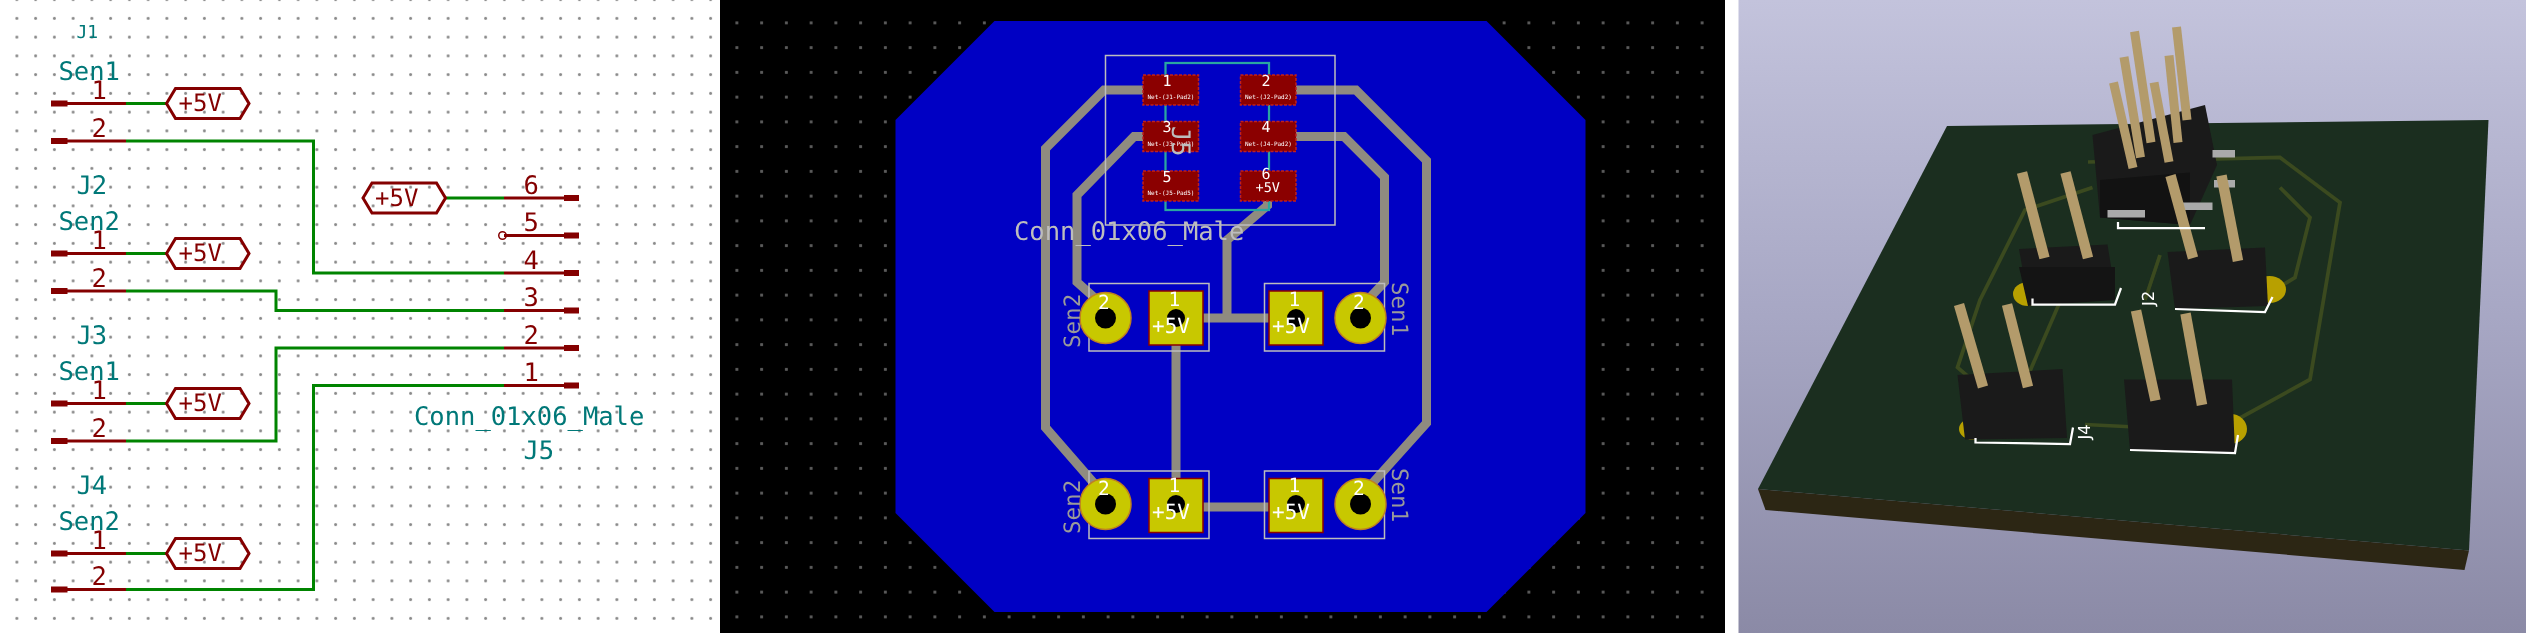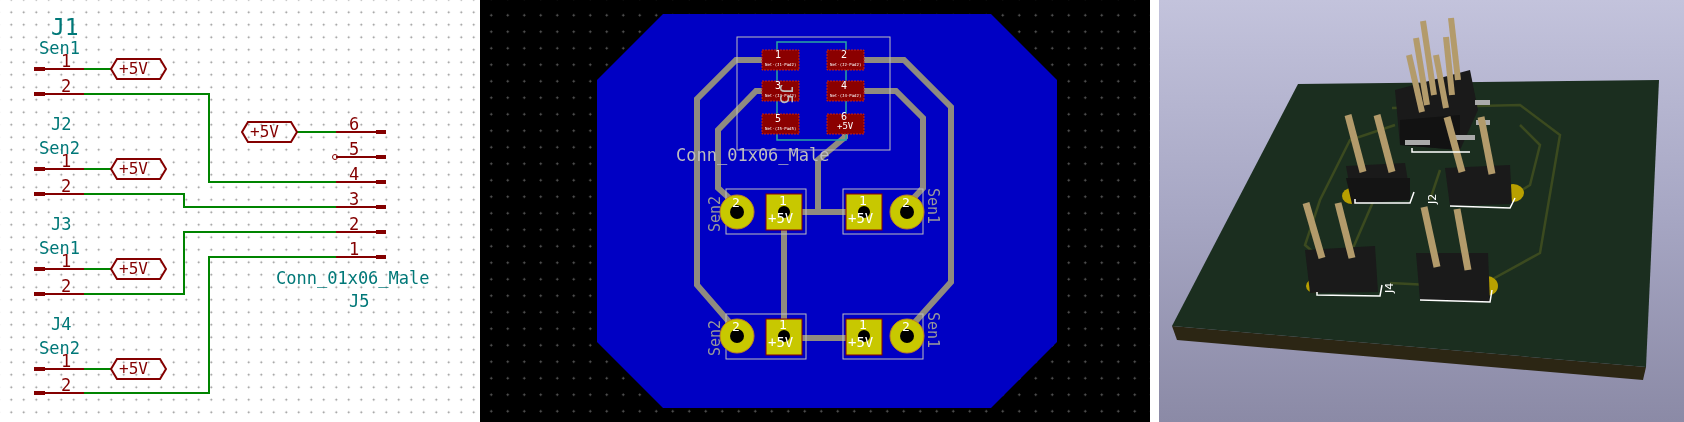--- a/index.html
+++ b/index.html
@@ -81,21 +81,21 @@
     <g fill="none" stroke="#840000" stroke-width="2">
       <polygon points="111,69 117,59 160,59 166,69 160,79 117,79"></polygon>
       <polygon points="111,169 117,159 160,159 166,169 160,179 117,179"></polygon>
       <polygon points="111,269 117,259 160,259 166,269 160,279 117,279"></polygon>
       <polygon points="111,369 117,359 160,359 166,369 160,379 117,379"></polygon>
       <polygon points="242,132 248,122 291,122 297,132 291,142 248,142"></polygon>
     </g>
   </svg>
 
   <div>
-    <span style="position:absolute;left:51px;top:14px;color:#007878;font-size:23px;">J1</span>
+    <span style="position:absolute;left:51px;top:14px;color:#007878;font-size:12px;">J1</span>
     <span style="position:absolute;left:39px;top:38px;color:#007878;font-size:17px;">Sen1</span>
     <span style="position:absolute;left:61px;top:51px;color:#840000;font-size:17px;">1</span>
     <span style="position:absolute;left:61px;top:76px;color:#840000;font-size:17px;">2</span>
     <span style="position:absolute;left:119px;top:59px;color:#840000;font-size:16px;">+5V</span>
   </div>
   <div>
     <span style="position:absolute;left:51px;top:114px;color:#007878;font-size:17px;">J2</span>
     <span style="position:absolute;left:39px;top:138px;color:#007878;font-size:17px;">Sen2</span>
     <span style="position:absolute;left:61px;top:151px;color:#840000;font-size:17px;">1</span>
     <span style="position:absolute;left:61px;top:176px;color:#840000;font-size:17px;">2</span>

